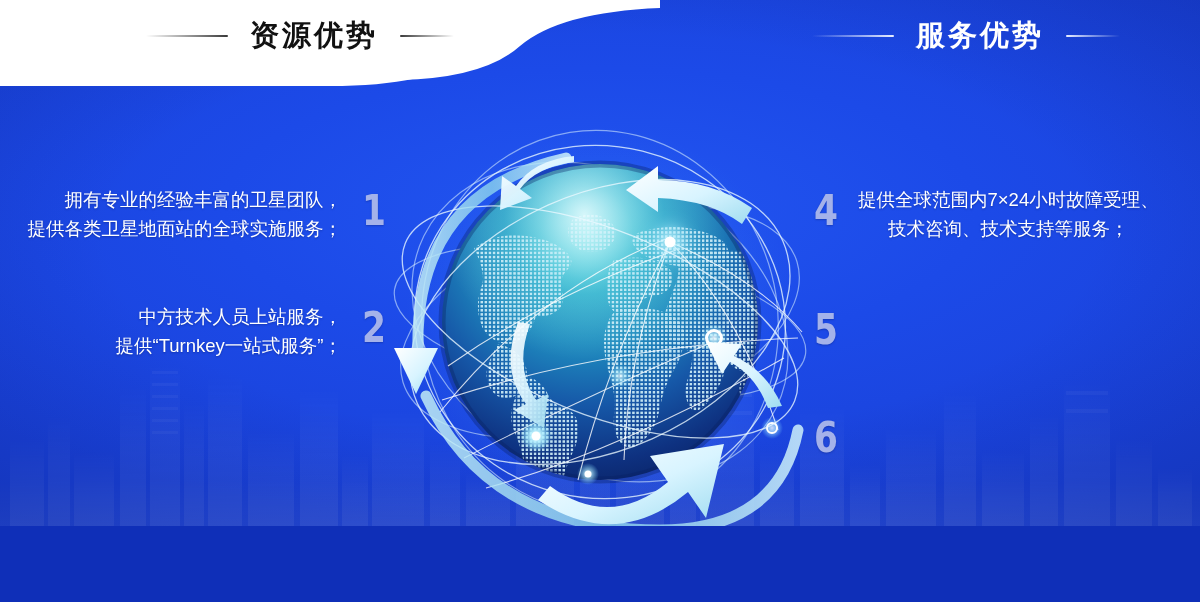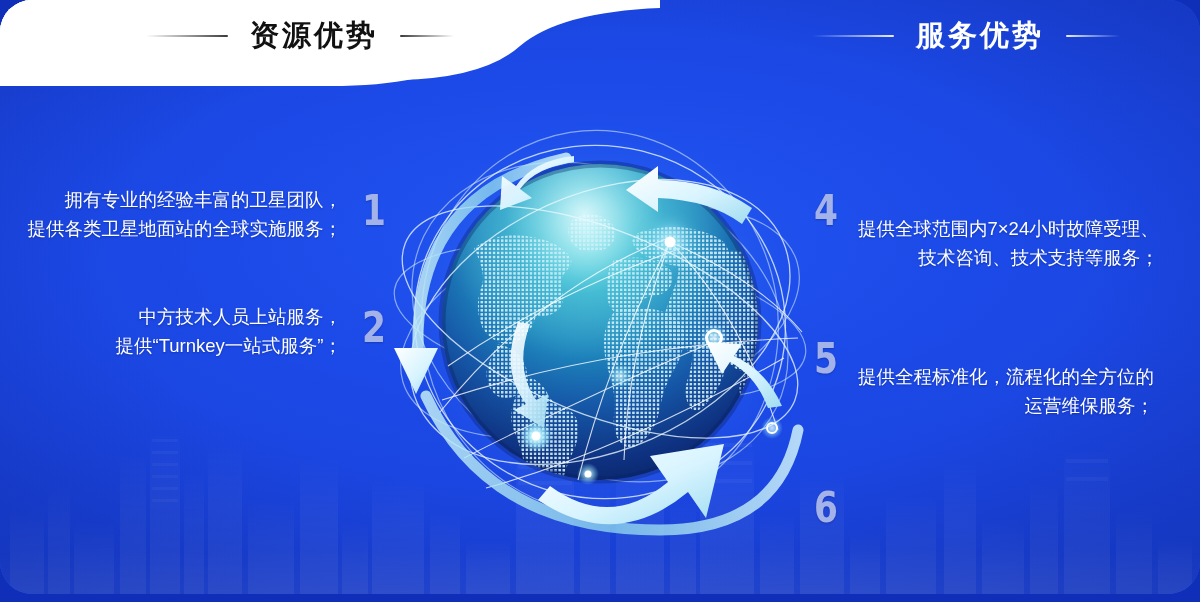--- a/index.html
+++ b/index.html
@@ -6,25 +6,24 @@
   html, body {
     margin: 0;
     padding: 0;
     background: #0f2fb8;
   }
   * { box-sizing: border-box; }
 
   .stage {
     position: relative;
     width: 1200px;
-    height: 594px;
+    height: 526px;
     overflow: hidden;
     background: #1c4ae8;
     font-family: "Liberation Sans", "DejaVu Sans", sans-serif;
-    border-radius: 32px;
   }
 
   
   .bg-base {
     position: absolute;
     inset: 0;
     background:
       radial-gradient(ellipse 70% 60% at 50% 40%, #2255f0 0%, #1c4ae8 45%, #1a41d8 100%);
   }
   
@@ -114,21 +113,21 @@
   }
 
   .itxt {
     color: #ffffff;
     font-size: 18.5px;
     line-height: 1.55;
     white-space: pre-line;
     text-shadow: 0 1px 2px rgba(10,30,110,.45);
   }
   .col-left .itxt  { text-align: right; }
-  .col-right .itxt { text-align: right; margin-top: 29px; }
+  .col-right .itxt { text-align: center; }
 
   
   .col-left  .item:nth-child(1) { margin-bottom: 60px; }
   .col-left  .item:nth-child(2) { margin-bottom: 60px; }
   .col-right .item:nth-child(1) { margin-bottom: 62px; }
   .col-right .item:nth-child(2) { margin-bottom: 62px; }
   .col-left  .item:nth-child(3) .num,
   .col-left  .item:nth-child(3) .itxt { margin-top: 2px; }
 
   
@@ -432,21 +431,19 @@
   </div>
 
   <div class="col col-right">
     <div class="item">
       <span class="num">4</span>
       <span class="itxt">提供全球范围内7×24小时故障受理、
 技术咨询、技术支持等服务；</span>
     </div>
     <div class="item">
       <span class="num">5</span>
-      <span class="itxt">提供全程标准化，流程化的全方位的
-运营维保服务；</span>
     </div>
     <div class="item">
       <span class="num">6</span>
     </div>
   </div>
 
 </div>
 
 </body></html>

